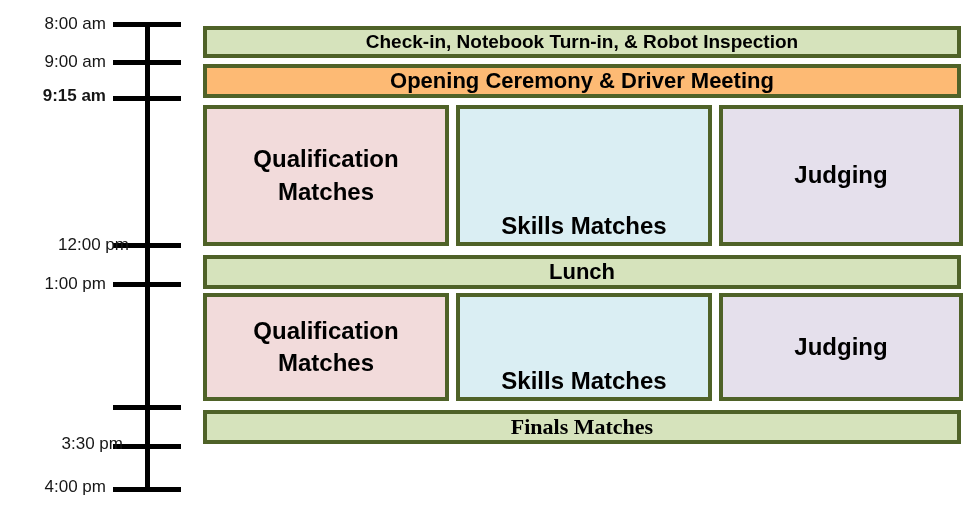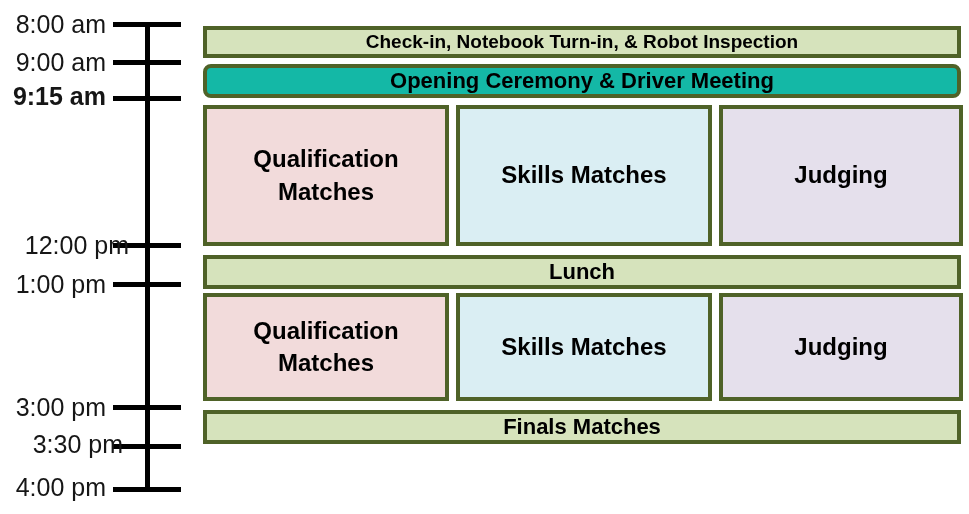--- a/index.html
+++ b/index.html
@@ -11,21 +11,21 @@
     overflow:hidden;
   }
   
   .vline{position:absolute;left:145px;top:24px;width:5px;height:466px;background:#000;}
   .tick{position:absolute;left:113px;width:68px;height:5px;background:#000;}
   .tick.t0{top:22px;}  .tick.t1{top:60px;}  .tick.t2{top:96px;}
   .tick.t3{top:243px;} .tick.t4{top:282px;} .tick.t5{top:405px;}
   .tick.t6{top:444px;} .tick.t7{top:487px;}
   .tlabel{
     position:absolute;left:0;width:106px;height:30px;line-height:30px;
-    text-align:right;font-size:25px;color:#161616;white-space:nowrap;
+    text-align:right;font-size:17px;color:#161616;white-space:nowrap;
   }
   .tlabel.l0{top:9px;}   .tlabel.l1{top:47px;}  .tlabel.l2{top:81px;font-weight:bold;}
   .tlabel.l3{top:230px;margin-left:23px;} .tlabel.l4{top:269px;} .tlabel.l5{top:392px;}
   .tlabel.l6{top:429px;margin-left:17px;} .tlabel.l7{top:472px;}
   
   .box{
     position:absolute;box-sizing:border-box;
     border:4px solid #4f6228;
     display:flex;align-items:center;justify-content:center;
     text-align:center;color:#000;font-weight:bold;
@@ -33,21 +33,21 @@
   .bar{left:203px;width:758px;font-size:22px;}
   .bar.checkin{top:26px;height:32px;font-size:19px;}
   .bar.opening{top:64px;height:34px;}
   .bar.lunch{top:255px;height:34px;align-items:center;}
   .bar.finals{top:410px;height:34px;}
   .bar.awards{top:450px;height:35px;}
   .block{font-size:24px;line-height:1.35;padding:0 14px;}
   .row1{top:105px;height:141px;}
   .row2{top:293px;height:108px;}
   .col-a{left:203px;width:246px;}
-  .col-b{left:456px;width:256px;}
+  .col-b{left:456px;width:256px;align-items:flex-end;}
   .col-c{left:719px;width:244px;}
 </style>
 </head>
 <body>
 
 <div class="canvas">
 
   <div class="vline"></div>
   <div class="tick t0"></div>
   <div class="tick t1"></div>
@@ -56,34 +56,33 @@
   <div class="tick t4"></div>
   <div class="tick t5"></div>
   <div class="tick t6"></div>
   <div class="tick t7"></div>
 
   <div class="tlabel l0">8:00 am</div>
   <div class="tlabel l1">9:00 am</div>
   <div class="tlabel l2">9:15 am</div>
   <div class="tlabel l3">12:00 pm</div>
   <div class="tlabel l4">1:00 pm</div>
-  <div class="tlabel l5">3:00 pm</div>
   <div class="tlabel l6">3:30 pm</div>
   <div class="tlabel l7">4:00 pm</div>
 
   <div class="box bar checkin" style="background-color: rgb(214, 227, 188);">
     <span>Check-in, Notebook Turn-in, &amp; Robot Inspection</span>
   </div>
-  <div class="box bar opening" style="background-color: #14b8a6; border-radius: 8px;">
+  <div class="box bar opening" style="background-color: #fdba74;">
     <span>Opening Ceremony &amp; Driver Meeting</span>
   </div>
   <div class="box bar lunch" style="background-color: rgb(214, 227, 188);">
     <span>Lunch</span>
   </div>
-  <div class="box bar finals" style="background-color: rgb(214, 227, 188);">
+  <div class="box bar finals" style="background-color: rgb(214, 227, 188); font-family: Liberation Serif, serif;">
     <span>Finals Matches</span>
   </div>
 
   <div class="box block row1 col-a" style="background-color: rgb(242, 219, 219);">
     <span>Qualification Matches</span>
   </div>
   <div class="box block row1 col-b" style="background-color: rgb(218, 238, 243);">
     <span>Skills Matches</span>
   </div>
   <div class="box block row1 col-c" style="background-color: rgb(229, 224, 236);">

